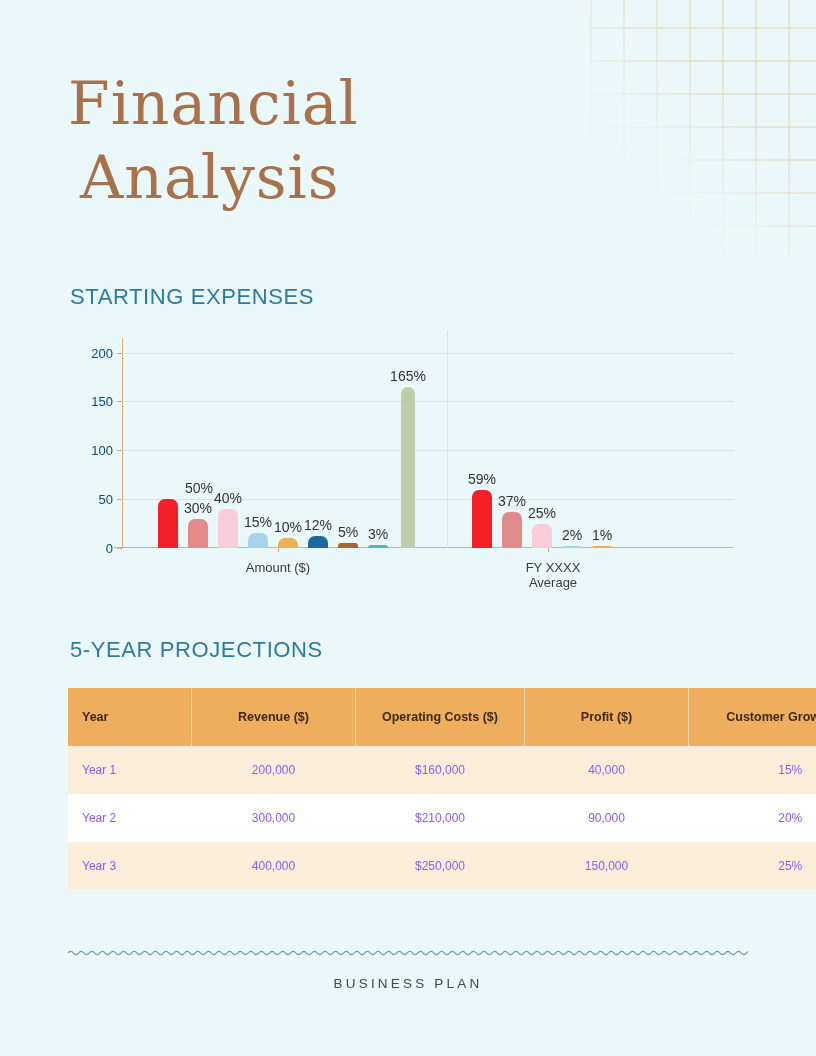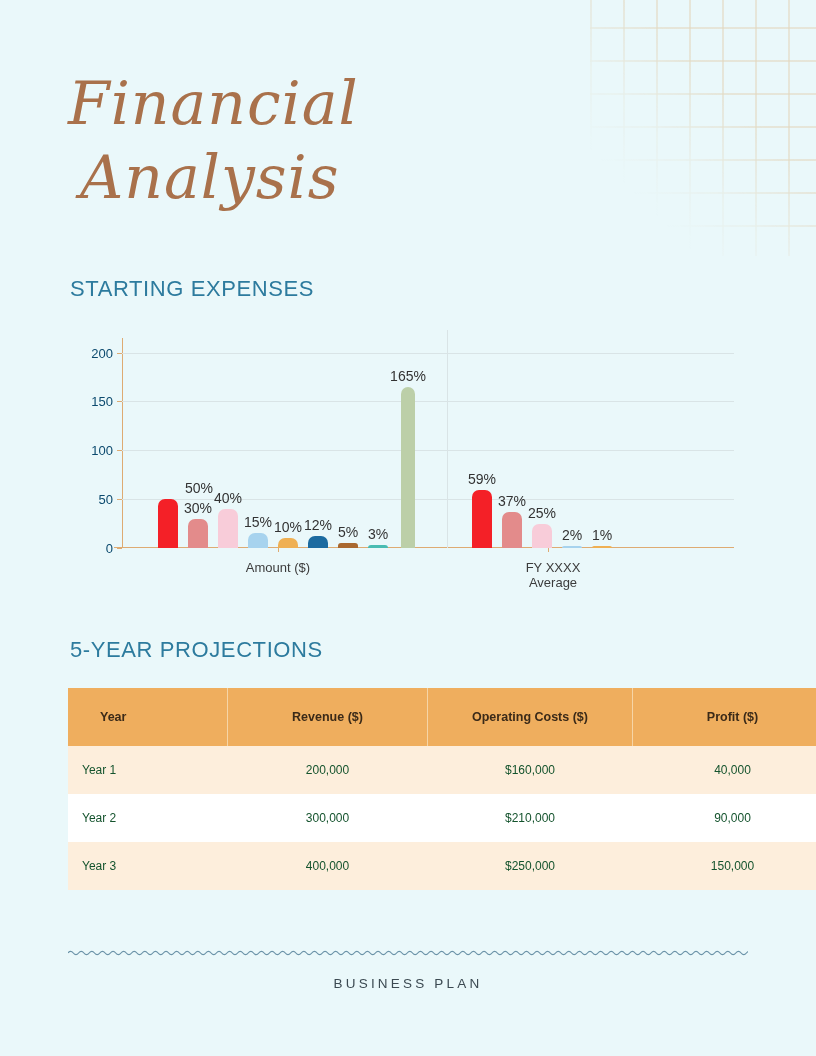--- a/index.html
+++ b/index.html
@@ -19,33 +19,33 @@
       repeating-linear-gradient(to bottom, rgba(226,214,189,.55) 0 2px, transparent 2px 33px);
     -webkit-mask-image:linear-gradient(225deg,#000 38%,rgba(0,0,0,.25) 62%,transparent 78%);
     mask-image:linear-gradient(225deg,#000 38%,rgba(0,0,0,.25) 62%,transparent 78%);
     pointer-events:none;
   }
 
   
   .title{
     position:absolute;left:68px;top:66px;width:520px;
     font-family:"DejaVu Serif", serif;
-    font-style:italic;font-weight:400;
+    font-weight:400;
     font-size:60px;line-height:74px;
     color:#a9714b;letter-spacing:1px;
   }
   .title .l2{display:block;padding-left:12px;}
 
   
   .section-head{
     position:absolute;left:70px;
     font-size:22px;letter-spacing:.6px;font-weight:400;
     color:#2d7b9e;
   }
-  #head-expenses{top:276px;}
+  #head-expenses{top:284px;}
   #head-projections{top:637px;}
 
   
   .chart{position:absolute;left:70px;top:330px;width:676px;height:260px;}
   .plot{position:absolute;left:52px;top:8px;right:12px;height:210px;}
   .gridline{position:absolute;left:0;right:0;height:1px;background:#d9e4e6;}
   .axis-y{position:absolute;left:0;top:0;bottom:0;width:1px;background:#deab72;}
   .axis-x{position:absolute;left:-8px;right:0;bottom:0;height:1px;background:#deab72;}
   .divider-v{position:absolute;top:-8px;bottom:0;width:1px;background:#d9e4e6;}
   .ytick{
@@ -67,27 +67,27 @@
   }
 
   
   .proj-table{
     position:absolute;left:68px;top:688px;width:680px;
     border-collapse:collapse;table-layout:fixed;
   }
   .proj-table th{
     background:#efae5e;color:#3b2a18;
     font-size:12.5px;font-weight:700;
-    height:58px;padding:0 32px;
+    height:58px;padding:0 14px;
     border-right:1px solid #f6d5a6;
   }
   .proj-table th:last-child{border-right:none;}
   .proj-table th.col-year{text-align:left;}
   .proj-table td{
-    font-size:12px;color:#14532d;height:48px;padding:0 14px;text-align:center;
+    font-size:12px;color:#8b5cf6;height:48px;padding:0 14px;text-align:center;
   }
   .proj-table td.col-year{text-align:left;}
   .proj-table tbody tr:nth-child(odd) td{background:#fdeedc;}
   .proj-table tbody tr:nth-child(even) td{background:#ffffff;}
 
   
   .footer-wave{position:absolute;left:68px;top:944px;width:680px;height:18px;}
   .footer-text{
     position:absolute;left:0;right:0;top:976px;text-align:center;
     font-size:13.5px;letter-spacing:3.2px;color:#3c4a52;

